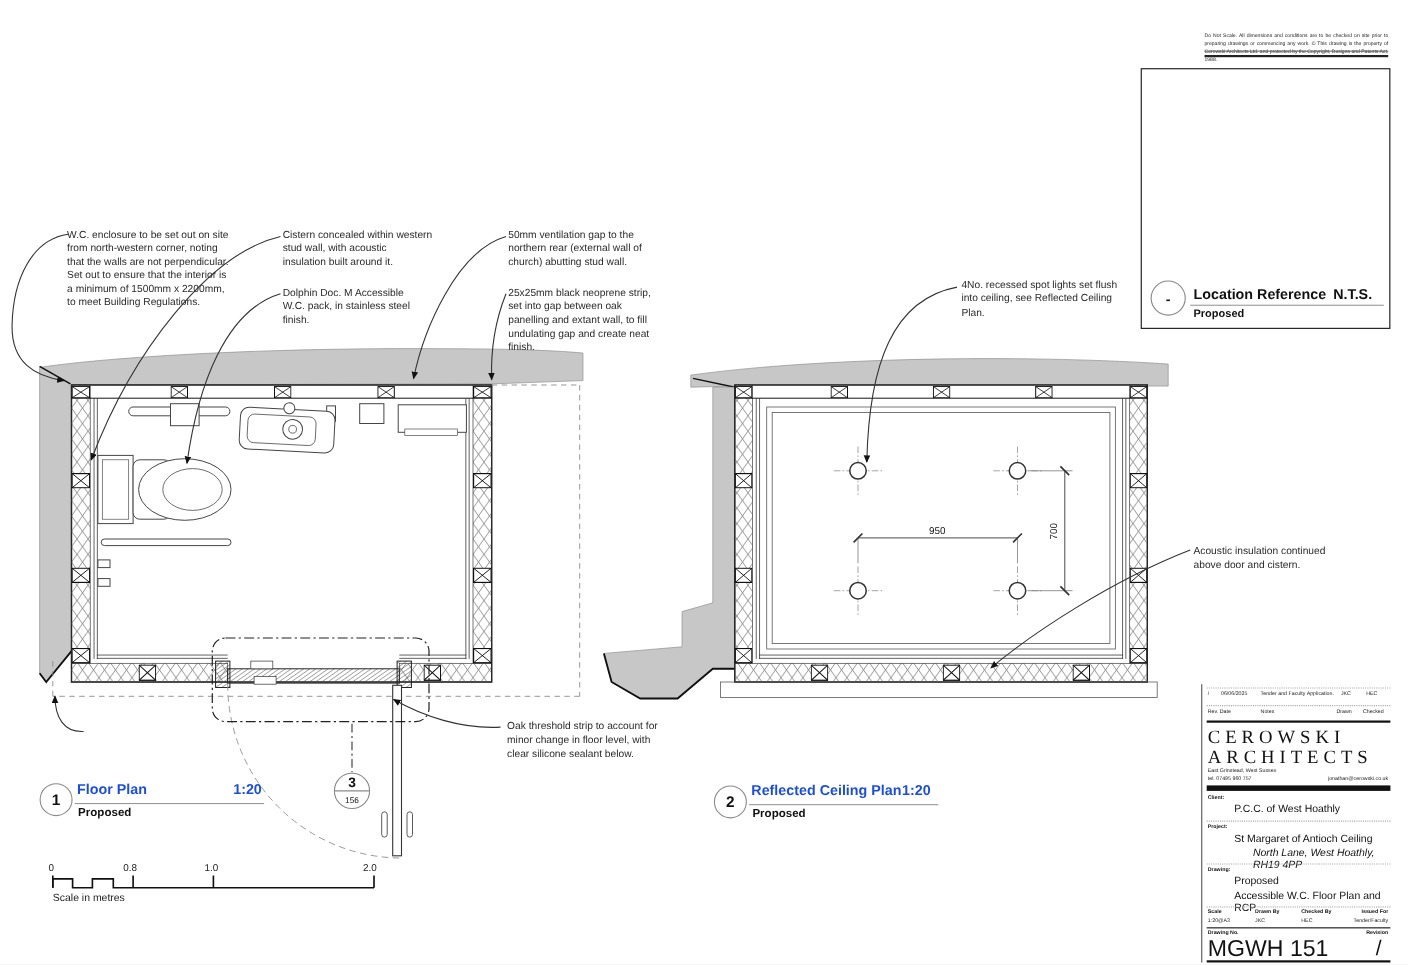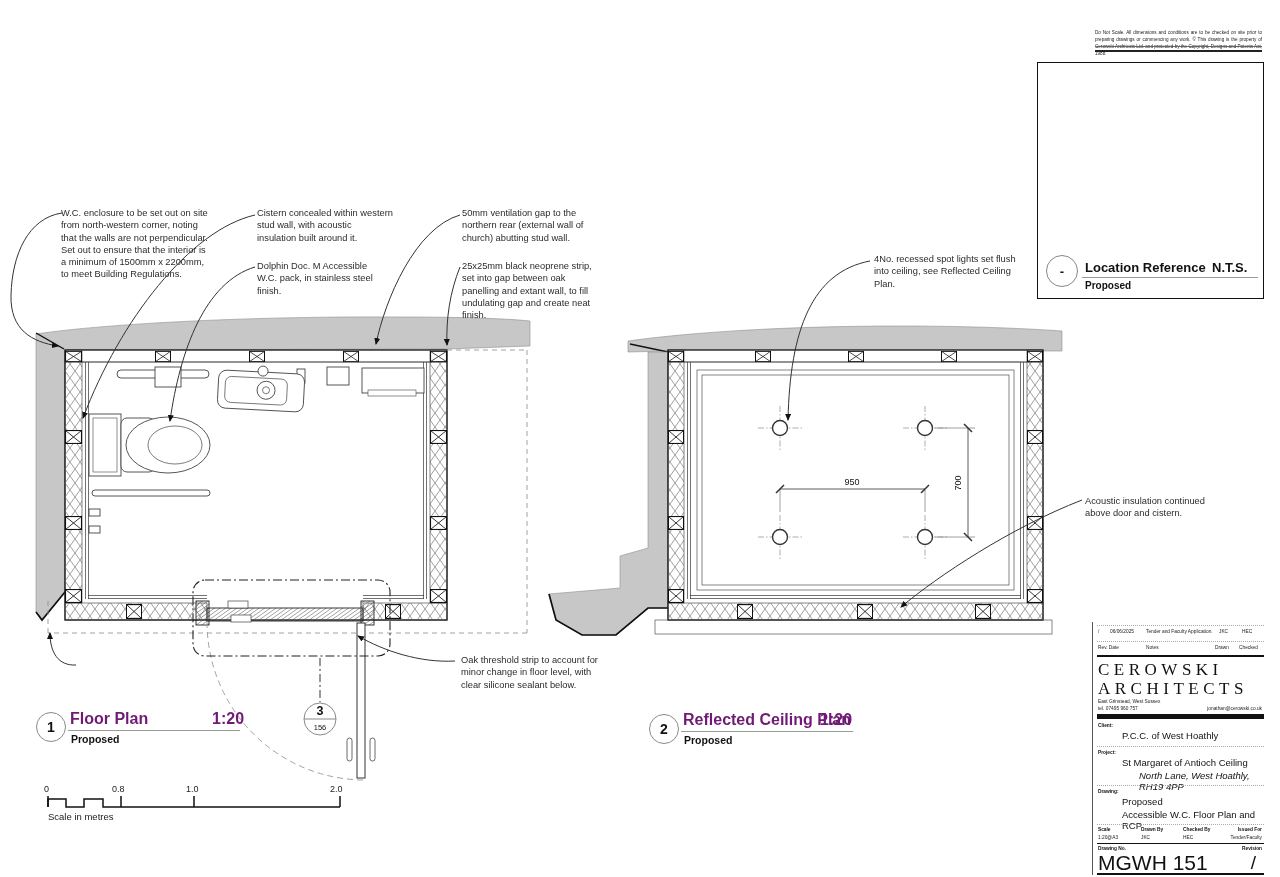--- a/index.html
+++ b/index.html
@@ -3,21 +3,21 @@
 <meta charset="utf-8">
 <style>
   html,body{margin:0;padding:0;background:#e8e8e8;}
   .sheet{position:relative;width:1280px;height:877px;background:#ffffff;
          font-family:"Liberation Sans",sans-serif;color:#1a1a1a;overflow:hidden;}
   svg.lines{position:absolute;left:0;top:0;width:1280px;height:877px;}
   .ann{position:absolute;font-size:9.3px;line-height:1.32;color:#2b2b2b;}
   .abs{position:absolute;}
   .ptitle-circle{position:absolute;width:28px;height:28px;border:1px solid #8a8a8a;border-radius:50%;
         display:flex;align-items:center;justify-content:center;font-size:14px;font-weight:bold;color:#111;background:#fff;}
-  .ptitle-name{position:absolute;font-size:16px;font-weight:bold;color:#701a75;}
+  .ptitle-name{position:absolute;font-size:13px;font-weight:bold;color:#1d4ed8;}
   .ptitle-sub{position:absolute;font-size:10.5px;font-weight:bold;color:#111;}
   .ptitle-rule{position:absolute;height:1px;background:#9a9a9a;}
   .locbox{position:absolute;left:1037px;top:62px;width:225px;height:235px;border:1.5px solid #111;background:#fff;}
   .loc-title{position:absolute;font-size:13px;font-weight:bold;color:#111;}
   .loc-sub{position:absolute;font-size:10px;font-weight:bold;color:#111;}
   .loc-circle{position:absolute;width:30px;height:30px;border:1px solid #888;border-radius:50%;
         display:flex;align-items:center;justify-content:center;font-weight:bold;font-size:13px;background:#fff;}
   .disclaimer{position:absolute;left:1095px;top:29px;width:167px;font-size:4.6px;line-height:1.55;
         color:#222;text-align:justify;}
   .tb{position:absolute;left:1092px;top:622px;width:171px;height:253px;border-left:1px solid #555;font-size:4.8px;color:#222;}

